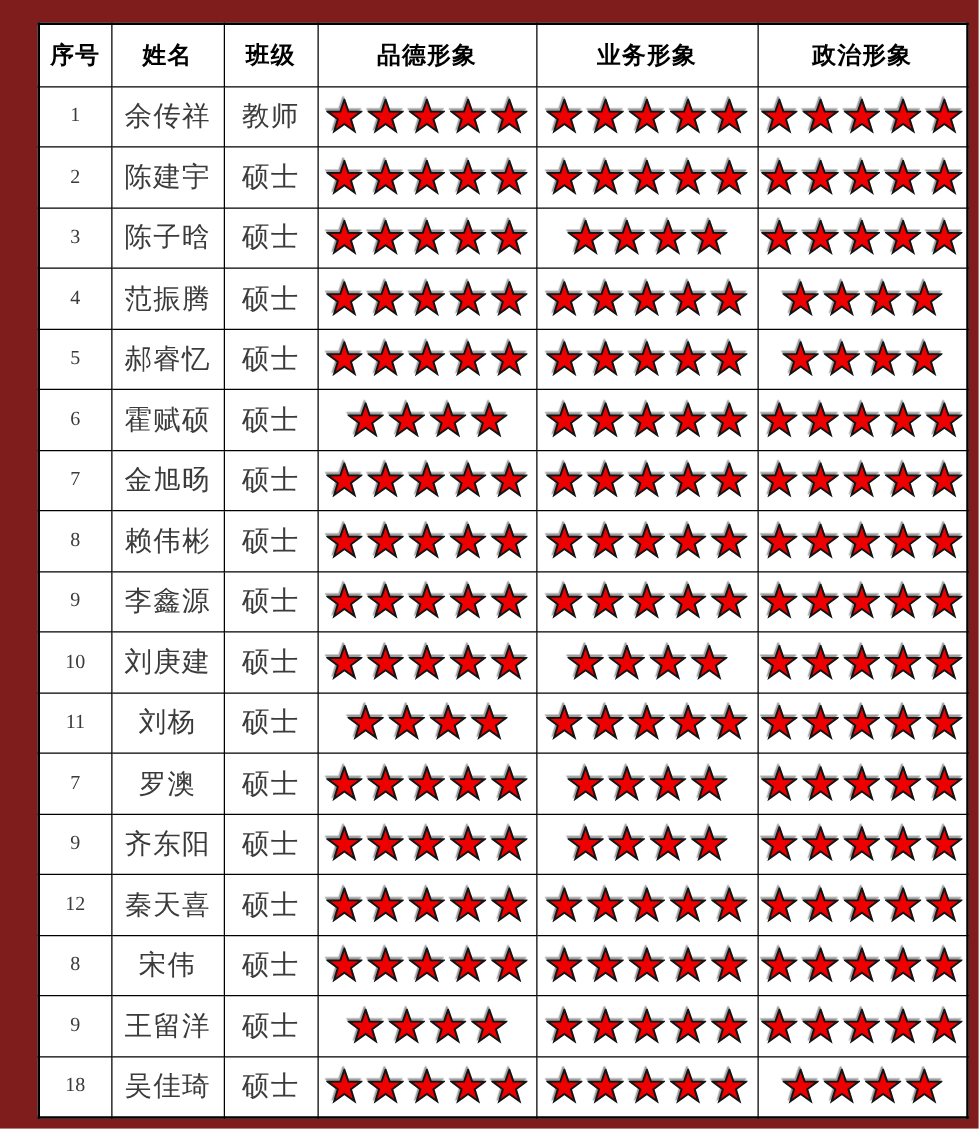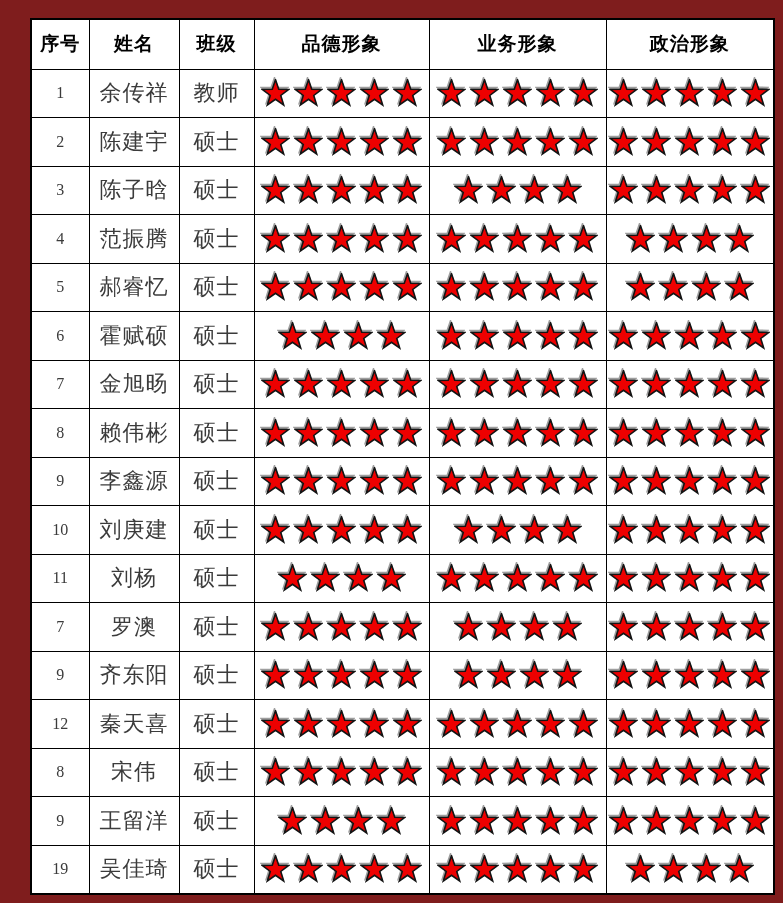--- a/index.html
+++ b/index.html
@@ -1069,21 +1069,21 @@
                 <path d="M50,2 L61.2,34.6 L95.7,35.2 L68.1,55.9 L78.2,88.8 L50,69 L21.8,88.8 L31.9,55.9 L4.3,35.2 L38.8,34.6 Z" fill="#ee0000" stroke="#141414" stroke-width="5.5" stroke-linejoin="miter"></path>
               </svg>
               <svg class="star" viewBox="0 0 100 95" xmlns="http://www.w3.org/2000/svg">
                 <path d="M50,2 L61.2,34.6 L95.7,35.2 L68.1,55.9 L78.2,88.8 L50,69 L21.8,88.8 L31.9,55.9 L4.3,35.2 L38.8,34.6 Z" fill="#ee0000" stroke="#141414" stroke-width="5.5" stroke-linejoin="miter"></path>
               </svg>
             </div>
           </td>
   </tr>
 
   <tr class="data-row">
-    <td class="num-cell">19</td>
+    <td class="num-cell">18</td>
     <td class="text-cell">吴佳琦</td>
     <td class="text-cell">硕士</td>
     <td class="stars-cell">
             <div class="stars-wrap">
               <svg class="star" viewBox="0 0 100 95" xmlns="http://www.w3.org/2000/svg">
                 <path d="M50,2 L61.2,34.6 L95.7,35.2 L68.1,55.9 L78.2,88.8 L50,69 L21.8,88.8 L31.9,55.9 L4.3,35.2 L38.8,34.6 Z" fill="#ee0000" stroke="#141414" stroke-width="5.5" stroke-linejoin="miter"></path>
               </svg>
               <svg class="star" viewBox="0 0 100 95" xmlns="http://www.w3.org/2000/svg">
                 <path d="M50,2 L61.2,34.6 L95.7,35.2 L68.1,55.9 L78.2,88.8 L50,69 L21.8,88.8 L31.9,55.9 L4.3,35.2 L38.8,34.6 Z" fill="#ee0000" stroke="#141414" stroke-width="5.5" stroke-linejoin="miter"></path>
               </svg>

